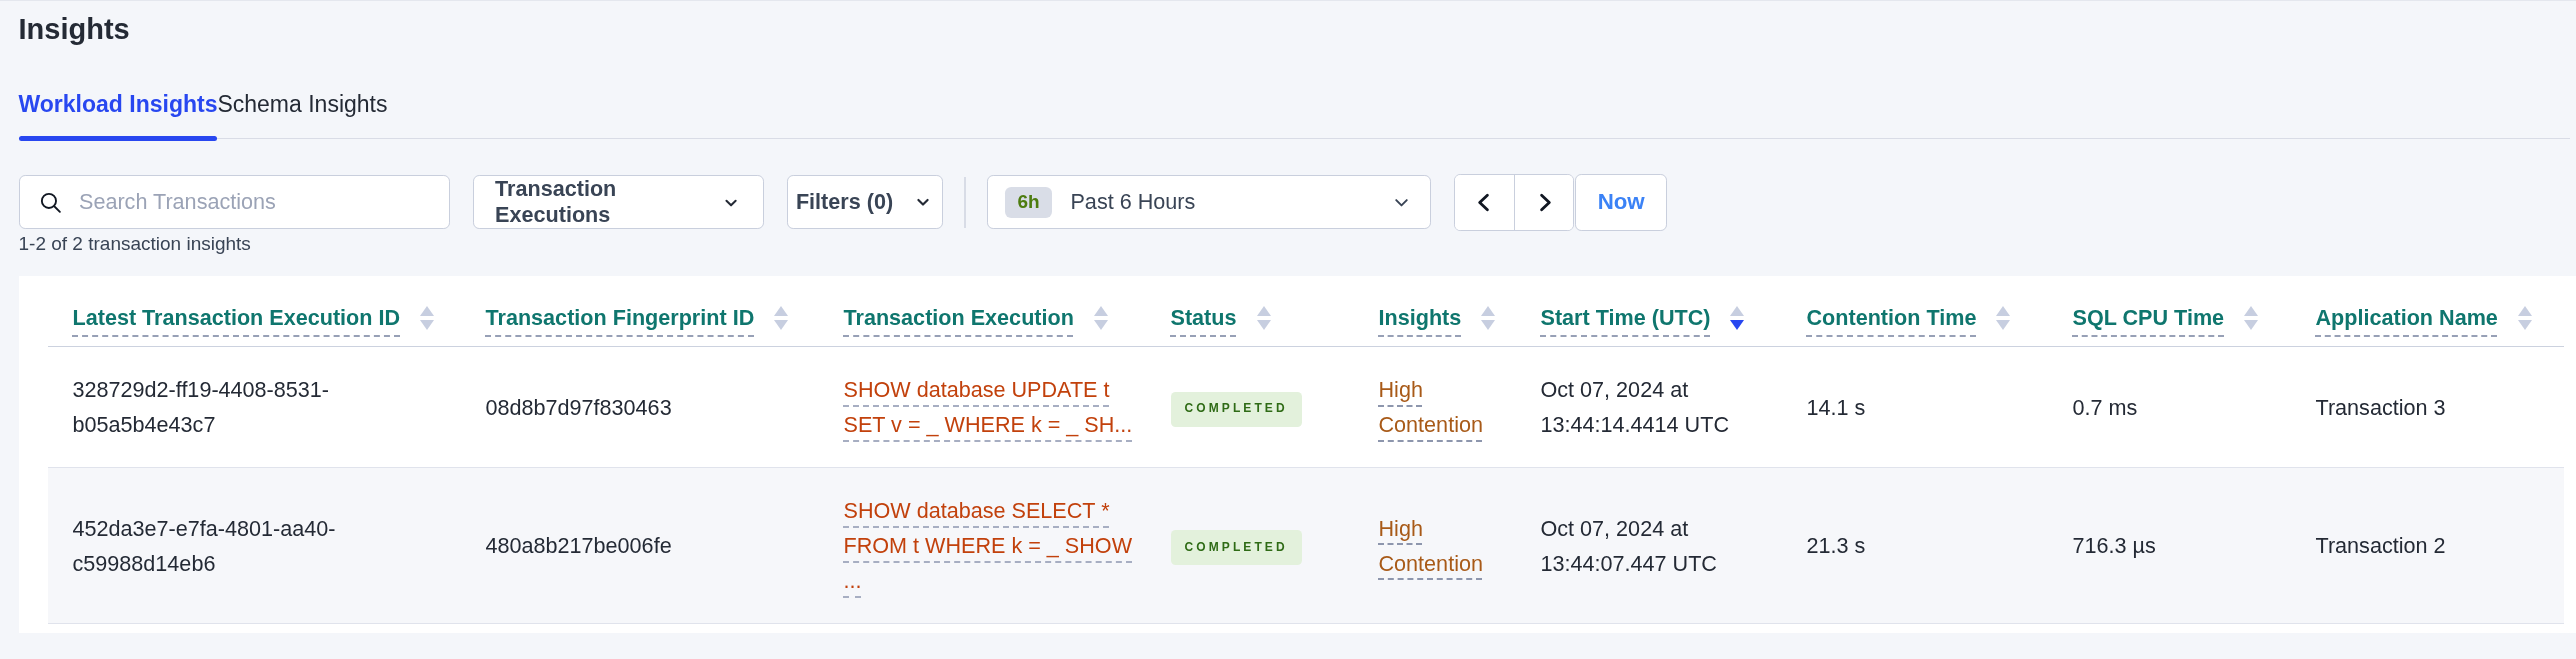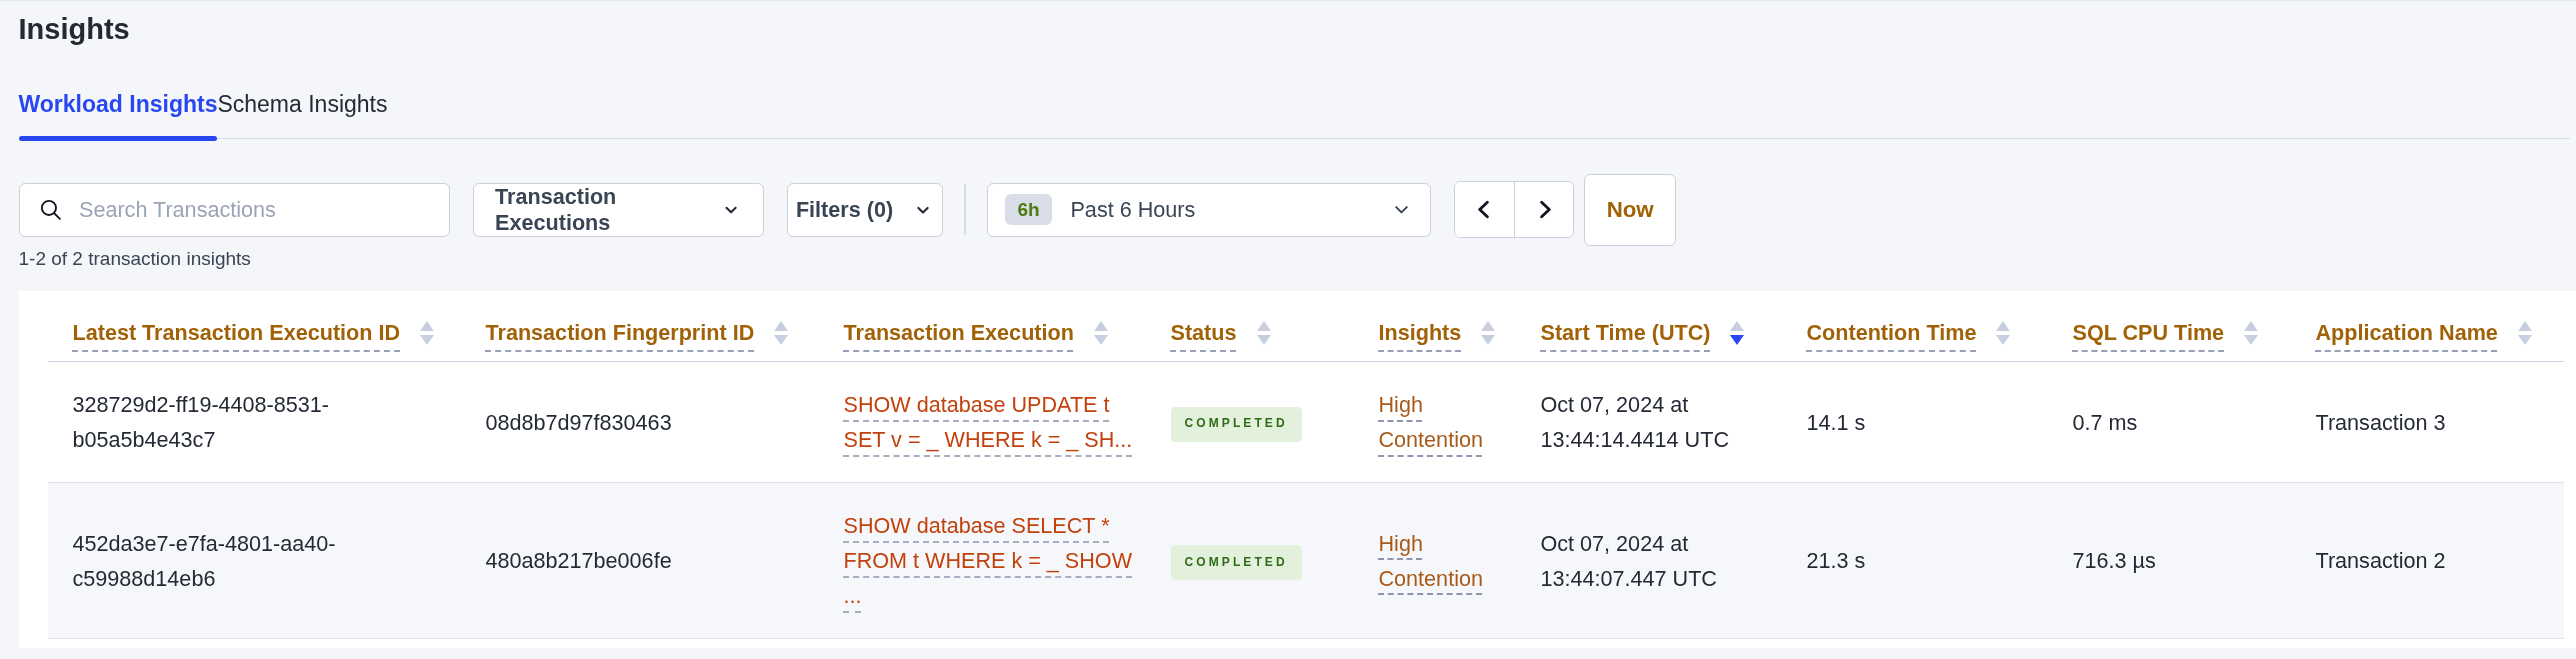--- a/index.html
+++ b/index.html
@@ -41,31 +41,31 @@
   .vdivider{width:1.5px;height:51px;background:#d8dce6;margin:0 21.6px;}
   .timepicker{width:444px;padding:0 17px;cursor:pointer;}
   .time-badge{
     background:#d9dde7;border-radius:6.2px;padding:4.6px 12.3px;font-size:19px;font-weight:700;color:#4d7c0f;
     margin-right:18.5px;
   }
   .time-chevron{margin-left:auto;color:#394455;}
   .navgrp{margin-left:23px;display:inline-flex;height:57px;background:#fff;border:1.5px solid #c9cfdd;border-radius:6.2px;overflow:hidden;}
   .navbtn{width:59px;height:100%;display:flex;align-items:center;justify-content:center;background:#fff;border:none;cursor:pointer;color:#111722;}
   .navbtn + .navbtn{border-left:1.5px solid #c9cfdd;}
-  .now-btn{margin-left:10px;width:92px;height:72px;justify-content:center;font-size:22.3px;font-weight:700;color:#a16207;cursor:pointer;}
+  .now-btn{margin-left:1px;width:92px;height:57px;justify-content:center;font-size:22.3px;font-weight:700;color:#3b82f6;cursor:pointer;}
 
   .summary{font-size:19px;line-height:25.4px;color:#394455;}
 
   
   .card{margin-top:20px;width:2558px;background:#ffffff;padding:0 12.3px 9.2px 29px;}
   table{width:100%;table-layout:fixed;border-collapse:collapse;}
   th{
     text-align:left;vertical-align:bottom;white-space:nowrap;
     padding:29px 0 15.4px 25px;border-bottom:1.5px solid #ccd2df;
-    font-size:21.6px;line-height:25.4px;font-weight:700;color:#a16207;cursor:pointer;
+    font-size:21.6px;line-height:25.4px;font-weight:700;color:#0f766e;cursor:pointer;
   }
   .th-flex{display:inline-flex;align-items:center;gap:20px;}
   .th-label{
     text-decoration-line:underline;text-decoration-style:dashed;
     text-decoration-color:#97a0b6;text-decoration-thickness:1.5px;text-underline-offset:10px;
   }
   .sort{display:inline-flex;flex-direction:column;gap:4.6px;}
   .tri-up{width:0;height:0;border-left:7px solid transparent;border-right:7px solid transparent;border-bottom:10px solid #c7cee0;}
   .tri-down{width:0;height:0;border-left:7px solid transparent;border-right:7px solid transparent;border-top:10px solid #c7cee0;}
   th.sorted-desc .tri-down{border-top-color:var(--accent_blue,#2847f0);}

